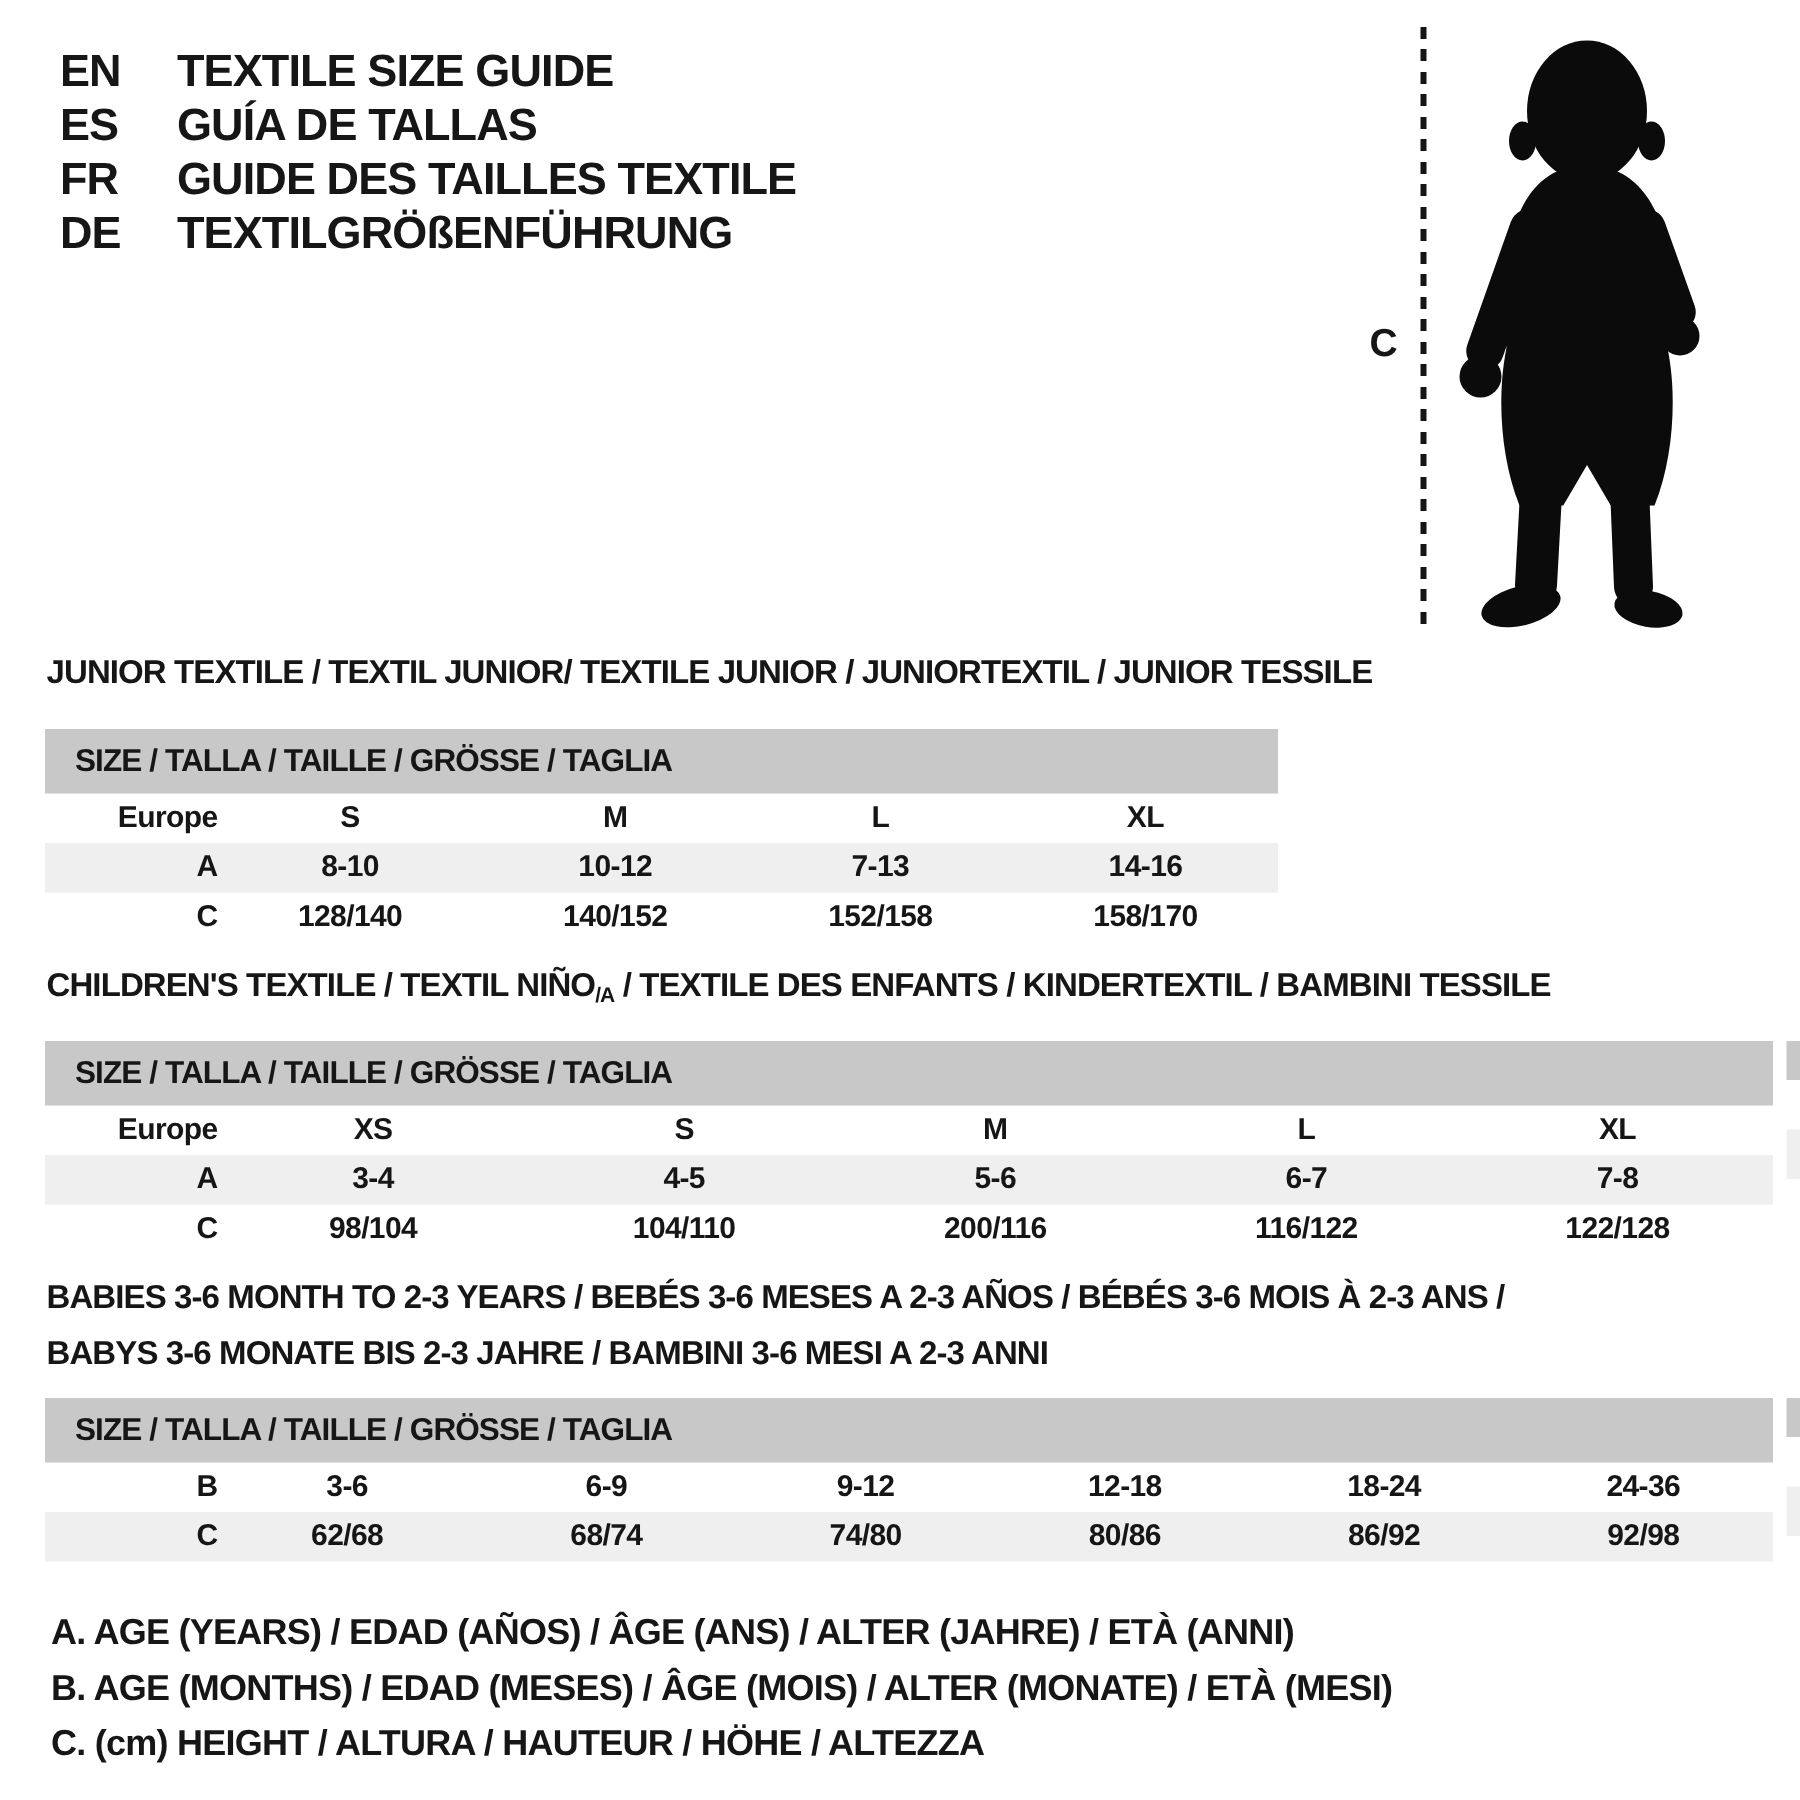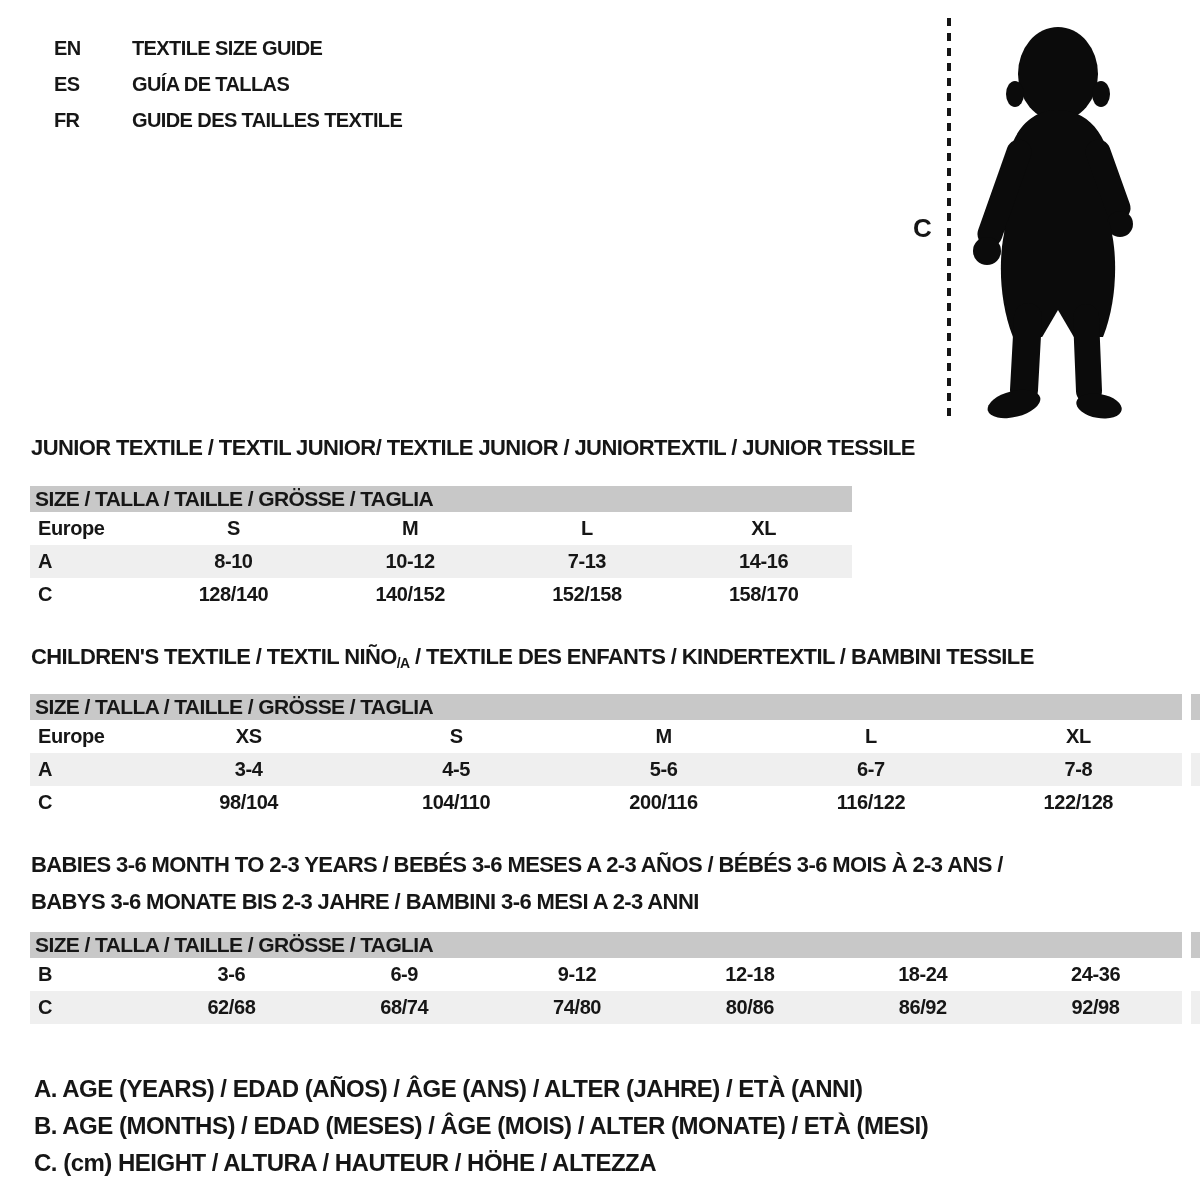--- a/index.html
+++ b/index.html
@@ -3,21 +3,21 @@
 <meta charset="utf-8">
 <style>
   html,body { margin:0; padding:0; background:#fff; }
   .page {
     position:relative; width:1200px; height:1200px; background:#ffffff;
     font-family:"Liberation Sans", sans-serif; font-weight:bold; color:#161616;
     overflow:hidden;
   }
   
   .lang-block { position:absolute; left:40px; top:30px; }
-  .lang-row { display:flex; height:36px; align-items:center; font-size:20px; letter-spacing:-0.6px;margin-left:14px; }
+  .lang-row { display:flex; height:36px; align-items:center; font-size:30px; letter-spacing:-0.6px; }
   .lang-code { width:78px; flex:0 0 78px; }
   .lang-label { white-space:nowrap; }
 
   
   .dashed-line {
     position:absolute; left:947px; top:18px; width:4px; height:398px;
     background:repeating-linear-gradient(to bottom, #151515 0 8px, transparent 8px 15px);
   }
   .c-label { position:absolute; left:913px; top:213px; font-size:26px; }
   .figure-svg { position:absolute; left:962px; top:14px; }
@@ -29,26 +29,26 @@
   .t-babies1 { top:852px; }
   .t-babies2 { top:889px; }
   .sub-a { font-size:14px; vertical-align:-4px; }
 
   
   .size-table { position:absolute; left:30px; }
   .junior-table { top:486px; width:822px; }
   .children-table { top:694px; width:1152px; }
   .babies-table { top:932px; width:1152px; }
   .thead {
-    height:26px; background:#c8c8c8; display:flex; align-items:center;
-    padding-left:5px; font-size:21px; letter-spacing:-0.6px; box-sizing:border-box;
+    height:43px; background:#c8c8c8; display:flex; align-items:center;
+    padding-left:20px; font-size:21px; letter-spacing:-0.6px; box-sizing:border-box;
   }
   .trow { height:33px; display:flex; align-items:center; font-size:20px; letter-spacing:-0.4px; }
   .trow.alt { background:#efefef; }
-  .cl { flex:0 0 107px; padding-left:8px; text-align:left; }
+  .cl { flex:0 0 107px; padding-left:8px; text-align:right; }
   .c  { flex:1; text-align:center; }
 
   
   .sliver { position:absolute; left:1191px; width:9px; }
   .sl-ch-head { top:694px; height:26px; background:#c8c8c8; }
   .sl-ch-alt  { top:753px; height:33px; background:#efefef; }
   .sl-bb-head { top:932px; height:26px; background:#c8c8c8; }
   .sl-bb-alt  { top:991px; height:33px; background:#efefef; }
 
   
@@ -65,20 +65,24 @@
       <span class="lang-code">EN</span>
       <span class="lang-label">TEXTILE SIZE GUIDE</span>
     </div>
     <div class="lang-row">
       <span class="lang-code">ES</span>
       <span class="lang-label">GUÍA DE TALLAS</span>
     </div>
     <div class="lang-row">
       <span class="lang-code">FR</span>
       <span class="lang-label">GUIDE DES TAILLES TEXTILE</span>
+    </div>
+    <div class="lang-row">
+      <span class="lang-code">DE</span>
+      <span class="lang-label">TEXTILGRÖßENFÜHRUNG</span>
     </div>
   </div>
 
   <div class="dashed-line"></div>
   <div class="c-label">C</div>
   <svg class="figure-svg" width="184" height="410" viewBox="0 0 184 410" xmlns="http://www.w3.org/2000/svg">
     <g fill="#0b0b0b" stroke="none">
       <ellipse cx="96" cy="60" rx="40" ry="47"></ellipse>
       <ellipse cx="53" cy="80" rx="9" ry="13"></ellipse>
       <ellipse cx="139" cy="80" rx="9" ry="13"></ellipse>

